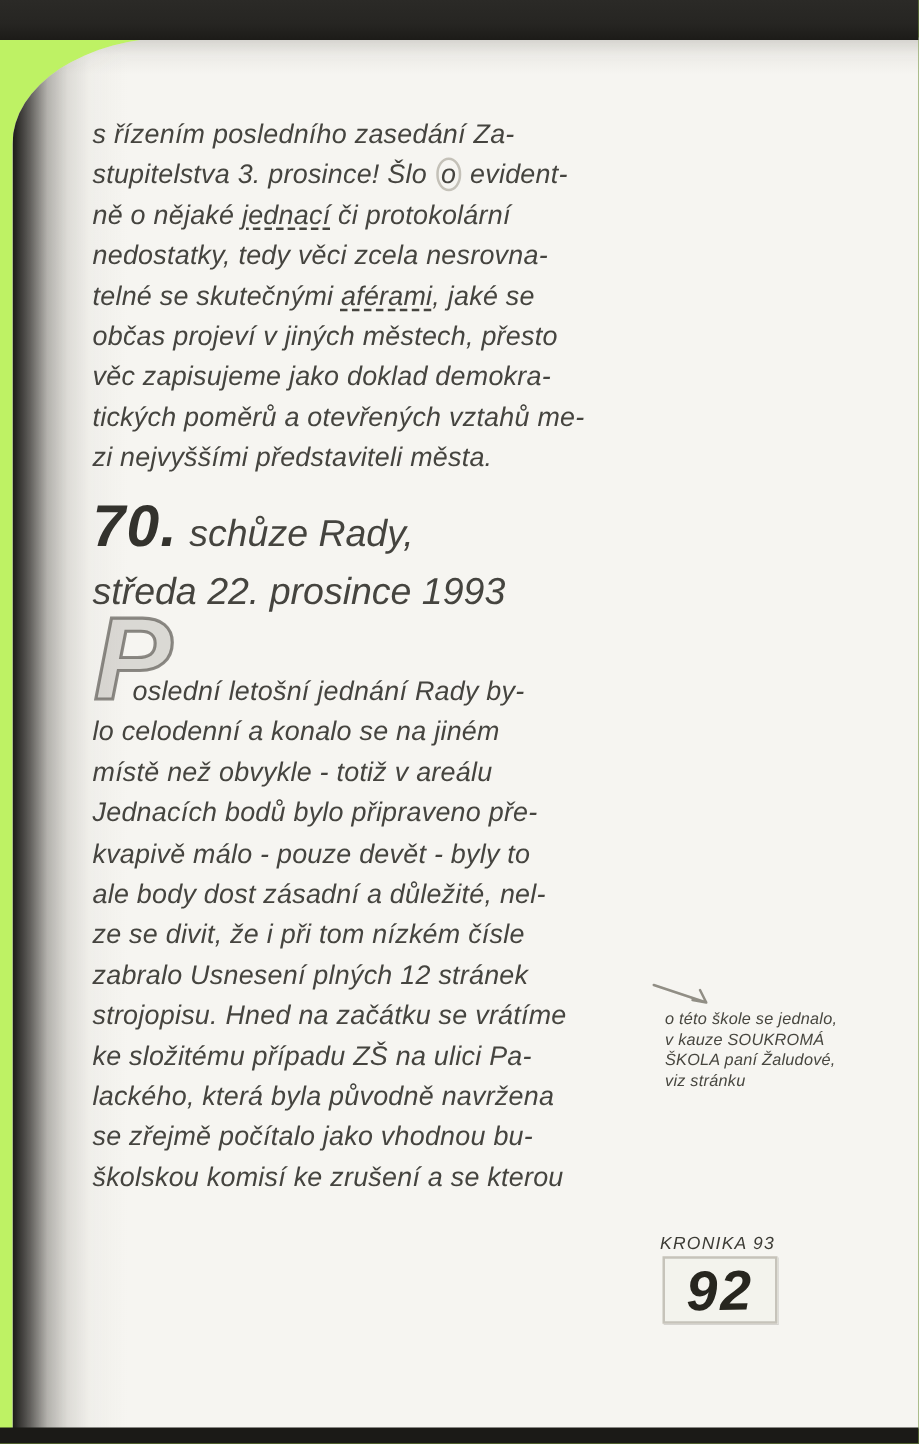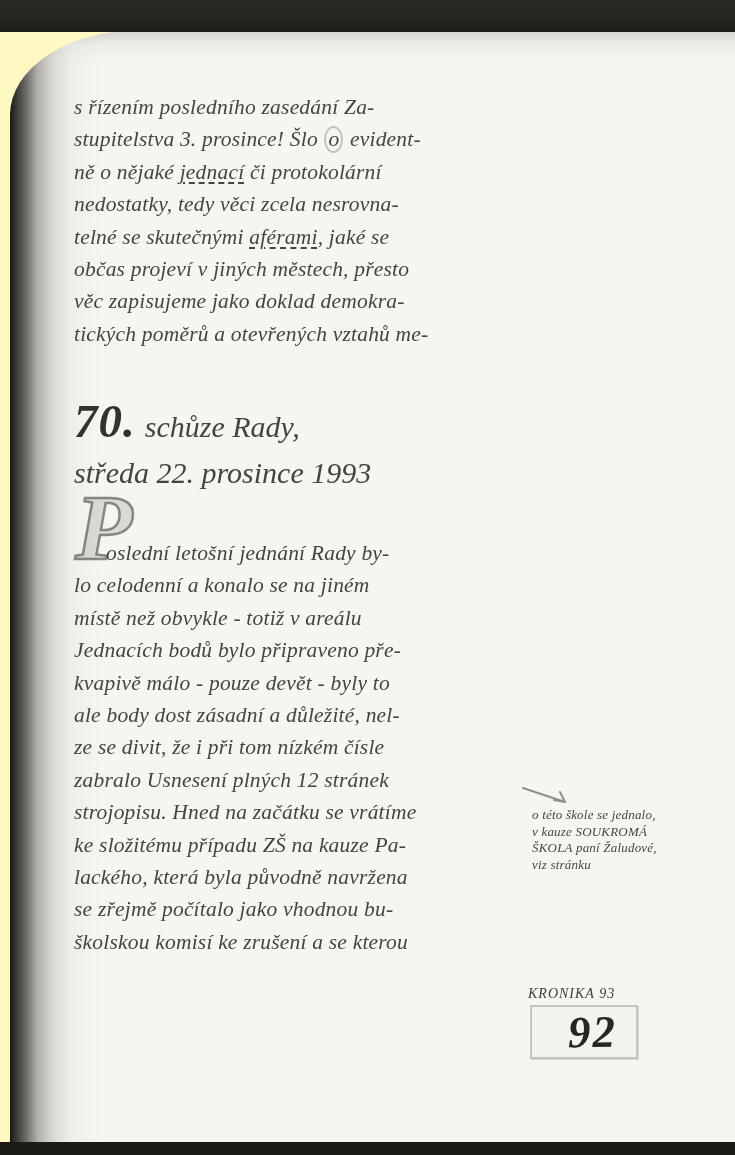--- a/index.html
+++ b/index.html
@@ -1,19 +1,19 @@
 <!DOCTYPE html>
 <html><head>
 <meta charset="utf-8">
 <style>
   html, body { margin:0; padding:0; background:#0e0d0b; }
   .scan {
     position:relative; width:735px; height:1155px; overflow:hidden;
-    background:#fef9c3;
-    font-family:Liberation Serif, serif;
+    background:#bef264;
+    font-family:Liberation Sans, sans-serif;
   }
   .band-top {
     position:absolute; left:0; top:0; right:0; height:32px; z-index:3;
     background:linear-gradient(to bottom, #2b2a27 0%, #262522 60%, #1c1b18 100%);
   }
   .band-bottom {
     position:absolute; left:0; bottom:0; right:0; height:13px; z-index:3;
     background:#1b1a17;
   }
   .page {
@@ -67,21 +67,20 @@
   }
   .kronika-label {
     position:absolute; z-index:2; left:528px; top:986px;
     font-size:14px; font-style:italic; letter-spacing:1px; color:#3c3b35;
   }
   .page-number-box {
     position:absolute; z-index:2; left:530px; top:1005px; width:88px; height:50px;
     border:2px solid #c6c3ba; background:rgba(242,241,235,0.6);
     display:flex; align-items:center; justify-content:center;
     box-shadow:1px 1px 0 rgba(120,117,110,0.25);
-    padding-left:16px;
   }
   .page-number {
     font-size:45px; font-weight:bold; font-style:italic; color:#27261f;
     letter-spacing:2px; line-height:1; transform:rotate(-1deg);
   }
 </style>
 </head>
 <body>
 
 <div class="scan">
@@ -91,20 +90,21 @@
 
   <div class="textblock ink p1">
     <div class="line">s řízením posledního zasedání Za-</div>
     <div class="line"><span>stupitelstva 3. prosince! Šlo </span><span class="circled">o</span><span> evident-</span></div>
     <div class="line"><span>ně o nějaké </span><span class="u-word">jednací</span><span> či protokolární</span></div>
     <div class="line">nedostatky, tedy věci zcela nesrovna-</div>
     <div class="line"><span>telné se skutečnými </span><span class="u-word">aférami</span><span>, jaké se</span></div>
     <div class="line">občas projeví v jiných městech, přesto</div>
     <div class="line">věc zapisujeme jako doklad demokra-</div>
     <div class="line">tických poměrů a otevřených vztahů me-</div>
+    <div class="line">zi nejvyššími představiteli města.</div>
   </div>
 
   <div class="heading">
     <div class="h-line1">
       <span class="h-number">70.</span><span class="h-title">schůze Rady,</span>
     </div>
     <div class="h-date">středa 22. prosince 1993</div>
   </div>
 
   <div class="dropcap">P</div>
@@ -112,21 +112,21 @@
   <div class="textblock ink p2">
     <div class="line">oslední letošní jednání Rady by-</div>
     <div class="line">lo celodenní a konalo se na jiném</div>
     <div class="line">místě než obvykle - totiž v areálu</div>
     <div class="line">Jednacích bodů bylo připraveno pře-</div>
     <div class="line">kvapivě málo - pouze devět - byly to</div>
     <div class="line">ale body dost zásadní a důležité, nel-</div>
     <div class="line">ze se divit, že i při tom nízkém čísle</div>
     <div class="line">zabralo Usnesení plných 12 stránek</div>
     <div class="line">strojopisu. Hned na začátku se vrátíme</div>
-    <div class="line">ke složitému případu ZŠ na kauze Pa-</div>
+    <div class="line">ke složitému případu ZŠ na ulici Pa-</div>
     <div class="line">lackého, která byla původně navržena</div>
     <div class="line">se zřejmě počítalo jako vhodnou bu-</div>
     <div class="line">školskou komisí ke zrušení a se kterou</div>
   </div>
 
   <svg class="margin-arrow" width="58" height="24">
     <path d="M4 3 L46 17 M46 17 L35 15 M46 17 L41 7" stroke="#918e85" stroke-width="2" fill="none" stroke-linecap="round"></path>
   </svg>
 
   <div class="margin-note">

